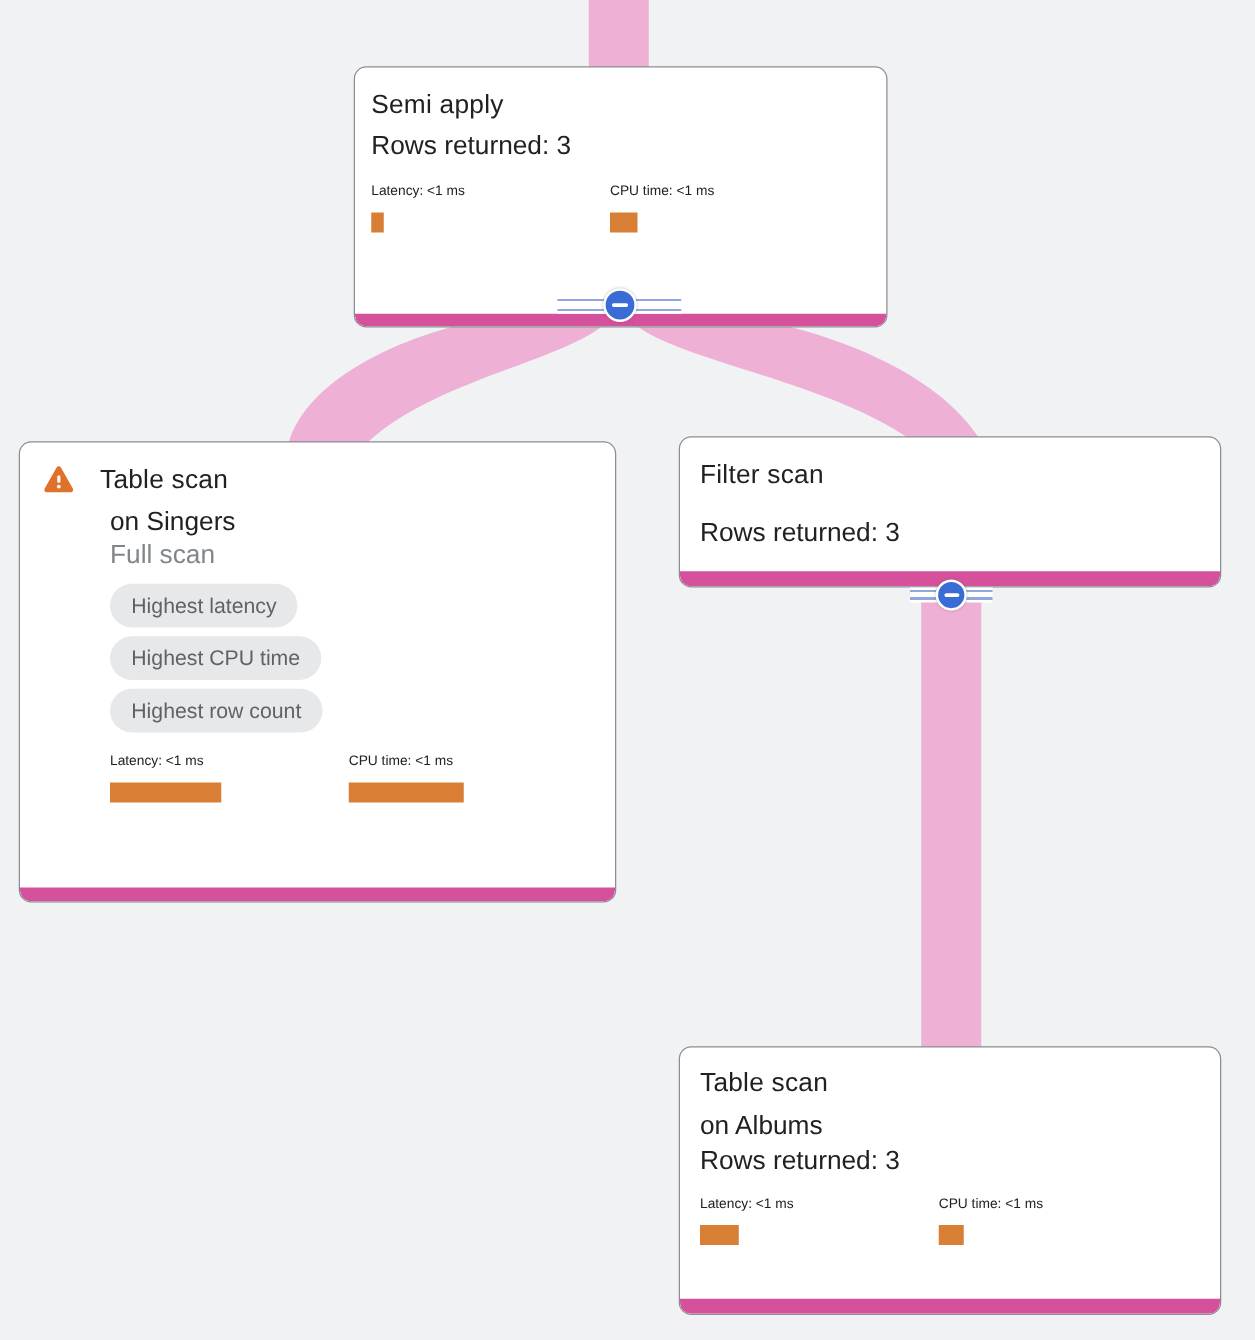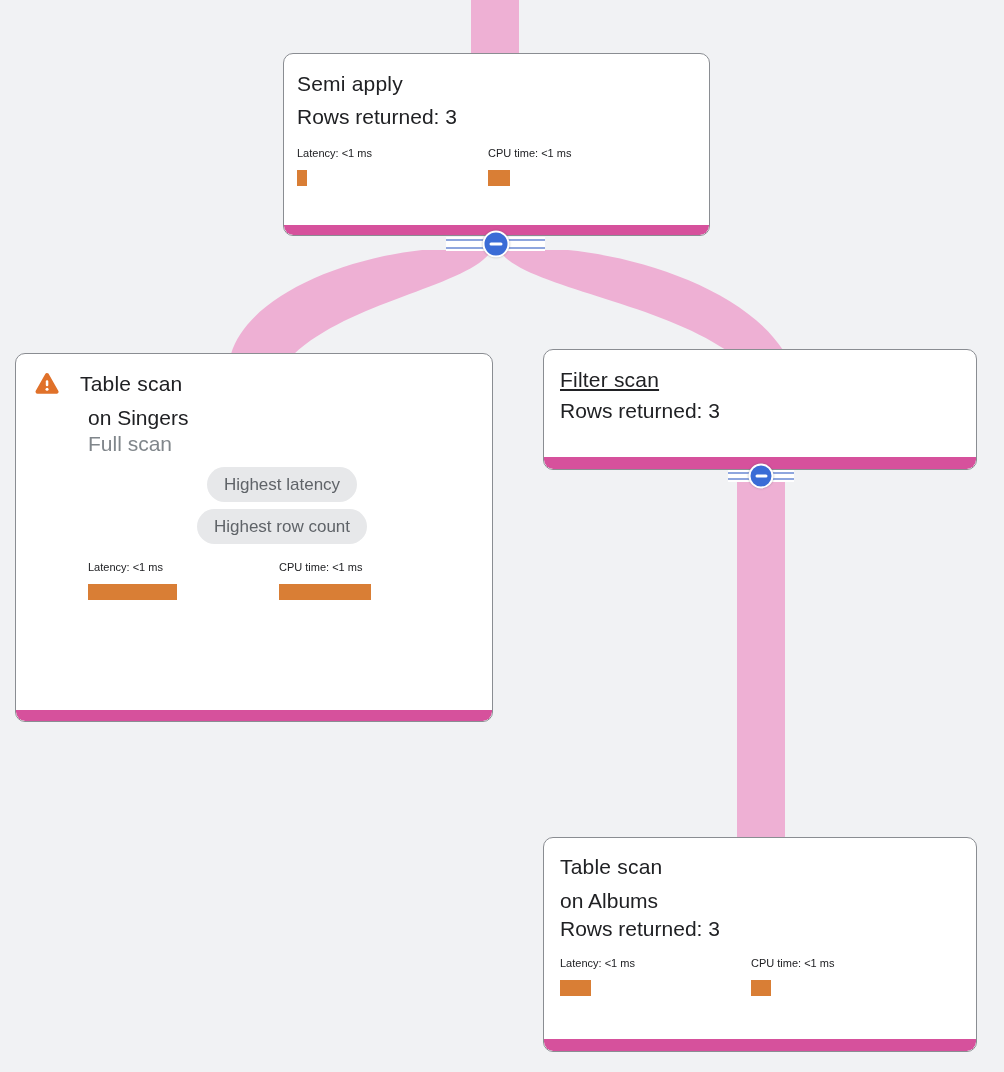--- a/index.html
+++ b/index.html
@@ -45,43 +45,43 @@
   .node-title{
     font-size:21px;line-height:30px;font-weight:500;
     color:var(--title-text);letter-spacing:.2px;
   }
   .node-line{font-size:21px;line-height:26px;color:var(--body-text);}
   .node-line.muted{color:var(--muted-text);}
   .metrics{display:flex;margin-top:11px;}
   .metric-col{width:191px;}
   .metric-label{font-size:11px;line-height:24px;color:var(--body-text);}
   .metric-bar{height:16px;margin-top:5px;background:var(--metric-bar);}
-  .badges{display:flex;flex-direction:column;align-items:center;gap:7px;margin:10px 0;}
+  .badges{display:flex;flex-direction:column;align-items:flex-start;gap:7px;margin:10px 0;}
   .badge{
     background:var(--badge-bg);color:var(--badge-text);
     font-size:17px;line-height:21px;
     padding:7px 17px;border-radius:18px;white-space:nowrap;
   }
 
   
-  #node-semi-apply{left:283px;top:53px;width:427px;height:183px;padding:15px 16px 0 13px;}
+  #node-semi-apply{left:283px;top:53px;width:427px;height:209px;padding:15px 16px 0 13px;}
   #node-semi-apply .node-bar{height:10px;}
   #node-semi-apply .node-title{margin-bottom:5px;}
 
   #node-table-scan-singers{left:15px;top:353px;width:478px;height:369px;padding:15px 16px 0 0;}
   #node-table-scan-singers .node-bar{height:11px;}
   .ts-header{display:flex;align-items:flex-start;}
   .ts-header .warn{margin:3px 0 0 19px;width:24px;flex:0 0 24px;}
   .ts-header .node-title{margin-left:21px;}
   .ts-body{margin-left:72px;}
   .ts-body .sub{margin-top:6px;}
 
   #node-filter-scan{left:543px;top:349px;width:434px;height:121px;padding:15px 16px 0 16px;}
   #node-filter-scan .node-bar{height:12px;}
-  #node-filter-scan .node-title{margin-bottom:3px;text-decoration:underline;}
+  #node-filter-scan .node-title{margin-bottom:19px;}
 
   #node-table-scan-albums{left:543px;top:837px;width:434px;height:215px;padding:14px 16px 0 16px;}
   #node-table-scan-albums .node-bar{height:12px;}
   #node-table-scan-albums .node-title{margin-bottom:5px;}
   #node-table-scan-albums .node-line{line-height:28px;}
   #node-table-scan-albums .metrics{margin-top:8px;}
 
   
   .collapse{position:absolute;z-index:2;cursor:pointer;}
   .collapse .ribbon{
@@ -149,20 +149,21 @@
         <rect x="10.8" y="8.2" width="2.5" height="6" rx="1.2" fill="#ffffff"></rect>
         <circle cx="12.05" cy="17.2" r="1.5" fill="#ffffff"></circle>
       </svg>
       <div class="node-title">Table scan</div>
     </div>
     <div class="ts-body">
       <div class="node-line sub">on Singers</div>
       <div class="node-line muted">Full scan</div>
       <div class="badges">
         <span class="badge">Highest latency</span>
+        <span class="badge">Highest CPU time</span>
         <span class="badge">Highest row count</span>
       </div>
       <div class="metrics">
         <div class="metric-col">
           <div class="metric-label">Latency: &lt;1 ms</div>
           <div class="metric-bar" style="width: 89px;"></div>
         </div>
         <div class="metric-col">
           <div class="metric-label">CPU time: &lt;1 ms</div>
           <div class="metric-bar" style="width: 92px;"></div>

